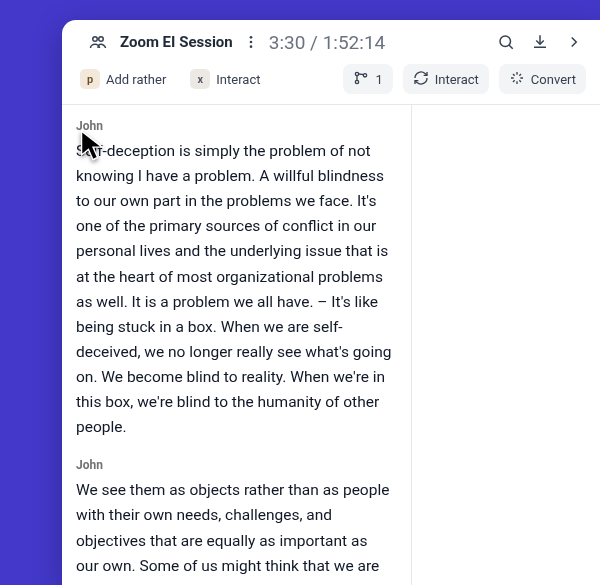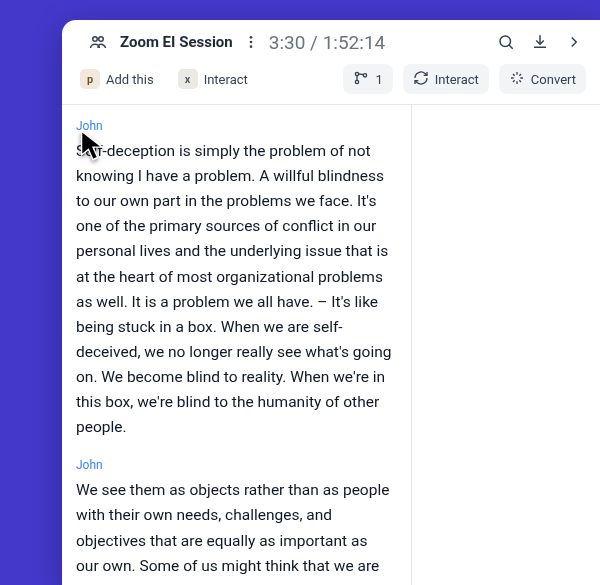--- a/index.html
+++ b/index.html
@@ -101,22 +101,22 @@
   }
   .transcript {
     width: 350px;
     border-right: 1px solid #e5e7eb;
     padding: 10px 18px 14px 14px;
     overflow: hidden;
     position: relative;
   }
   .speaker {
     font-size: 12px;
-    color: #3b82f6;
-    font-weight: 400;
+    color: #737373;
+    font-weight: 700;
     margin: 4px 0 6px 0;
   }
   .para {
     font-size: 15.5px;
     line-height: 1.62;
     color: #111827;
     margin-bottom: 18px;
   }
   .side-panel {
     flex: 1 1 auto;
@@ -177,21 +177,21 @@
     <span class="icon-btn">
       <svg viewBox="0 0 24 24" fill="none" stroke="currentColor" stroke-width="2">
           <path d="m9 6 6 6-6 6"></path>
         </svg>
     </span>
   </div>
 
   <div class="toolbar2">
     <span class="pill">
       <span class="keycap">p</span>
-      <span>Add this</span>
+      <span>Add rather</span>
     </span>
     <span class="pill">
       <span class="keycap gray">x</span>
       <span>Interact</span>
     </span>
     <span class="grow"></span>
     <span class="chip">
       <span>
         <svg viewBox="0 0 24 24" fill="none" stroke="currentColor" stroke-width="2">
             <circle cx="6" cy="6" r="2.5"></circle>

